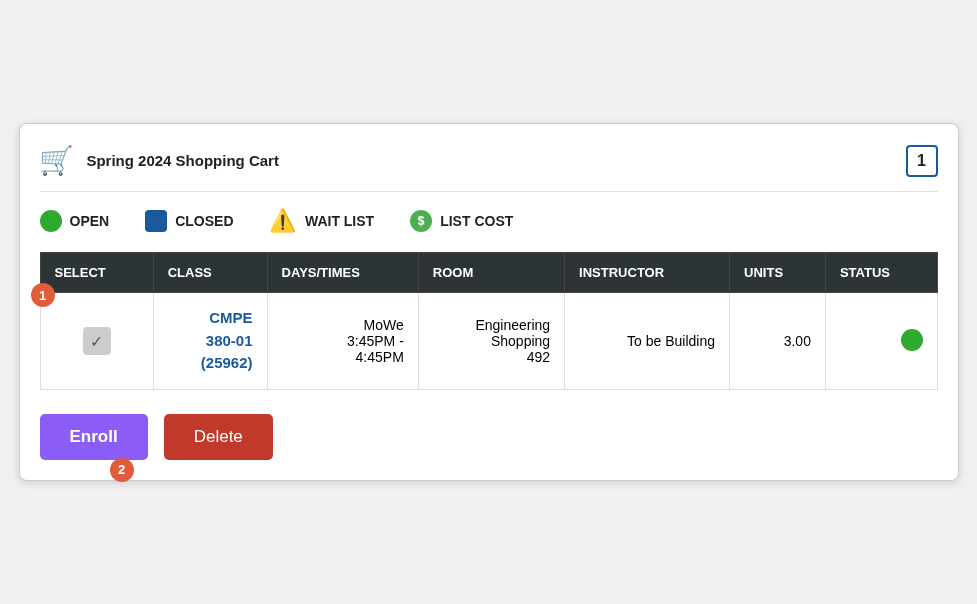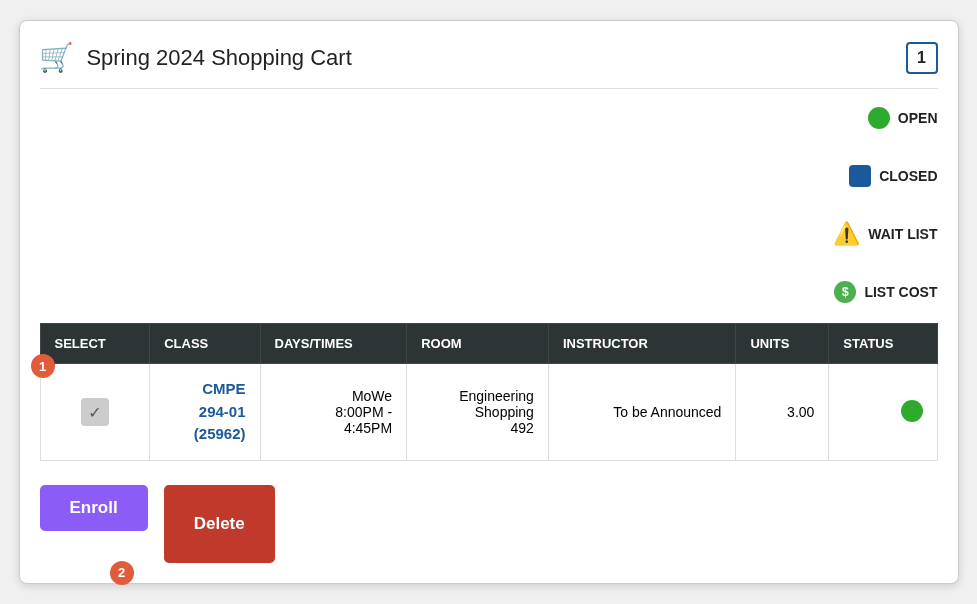--- a/index.html
+++ b/index.html
@@ -31,43 +31,42 @@
     .header-left {
       display: flex;
       align-items: center;
       gap: 12px;
     }
     .cart-icon {
       color: #1a5a9c;
       font-size: 28px;
     }
     .header-title {
-      font-size: 22px;
-      font-weight: normal;
+      font-size: 15px;
+      font-weight: bold;
       color: #222;
     }
     .header-badge {
       border: 2px solid #1a5a9c;
       border-radius: 4px;
       width: 32px;
       height: 32px;
       display: flex;
       align-items: center;
       justify-content: center;
       font-weight: bold;
       font-size: 16px;
       color: #222;
     }
     
     .legend {
       display: flex;
-      align-items: flex-end;
+      align-items: flex-start;
       gap: 36px;
       margin-bottom: 20px;
-      flex-direction: column;
     }
     .legend-item {
       display: flex;
       align-items: center;
       gap: 8px;
       font-weight: bold;
       font-size: 14px;
       color: #222;
     }
     .dot-green {
@@ -190,23 +189,23 @@
       padding: 13px 30px;
       font-size: 17px;
       font-weight: bold;
       cursor: pointer;
     }
     .btn-delete {
       background: #c0392b;
       color: #fff;
       border: none;
       border-radius: 5px;
-      padding: 29px 30px;
+      padding: 13px 30px;
       font-size: 17px;
-      font-weight: bold;
+      font-weight: normal;
       cursor: pointer;
     }
     .annotation-badge-2 {
       position: absolute;
       bottom: -22px;
       left: 70px;
       width: 24px;
       height: 24px;
       background: #e05c3a;
       border-radius: 50%;
@@ -266,35 +265,35 @@
       <tr>
         <td class="select-cell">
           <div class="annotation-badge">1</div>
           <div class="checkbox-wrap">
             <span class="checkmark">✓</span>
           </div>
         </td>
         <td>
           <a class="class-link">
             <span>CMPE</span><br>
-            <span>294-01</span><br>
+            <span>380-01</span><br>
             <span>(25962)</span>
           </a>
         </td>
         <td>
           <span>MoWe</span><br>
-          <span>8:00PM -</span><br>
+          <span>3:45PM -</span><br>
           <span>4:45PM</span>
         </td>
         <td>
           <span>Engineering</span><br>
           <span>Shopping</span><br>
           <span>492</span>
         </td>
-        <td>To be Announced</td>
+        <td>To be Building</td>
         <td>3.00</td>
         <td>
           <span class="status-dot"></span>
         </td>
       </tr>
     </tbody>
   </table>
 
   <div class="button-row">
     <button class="btn-enroll">Enroll</button>

